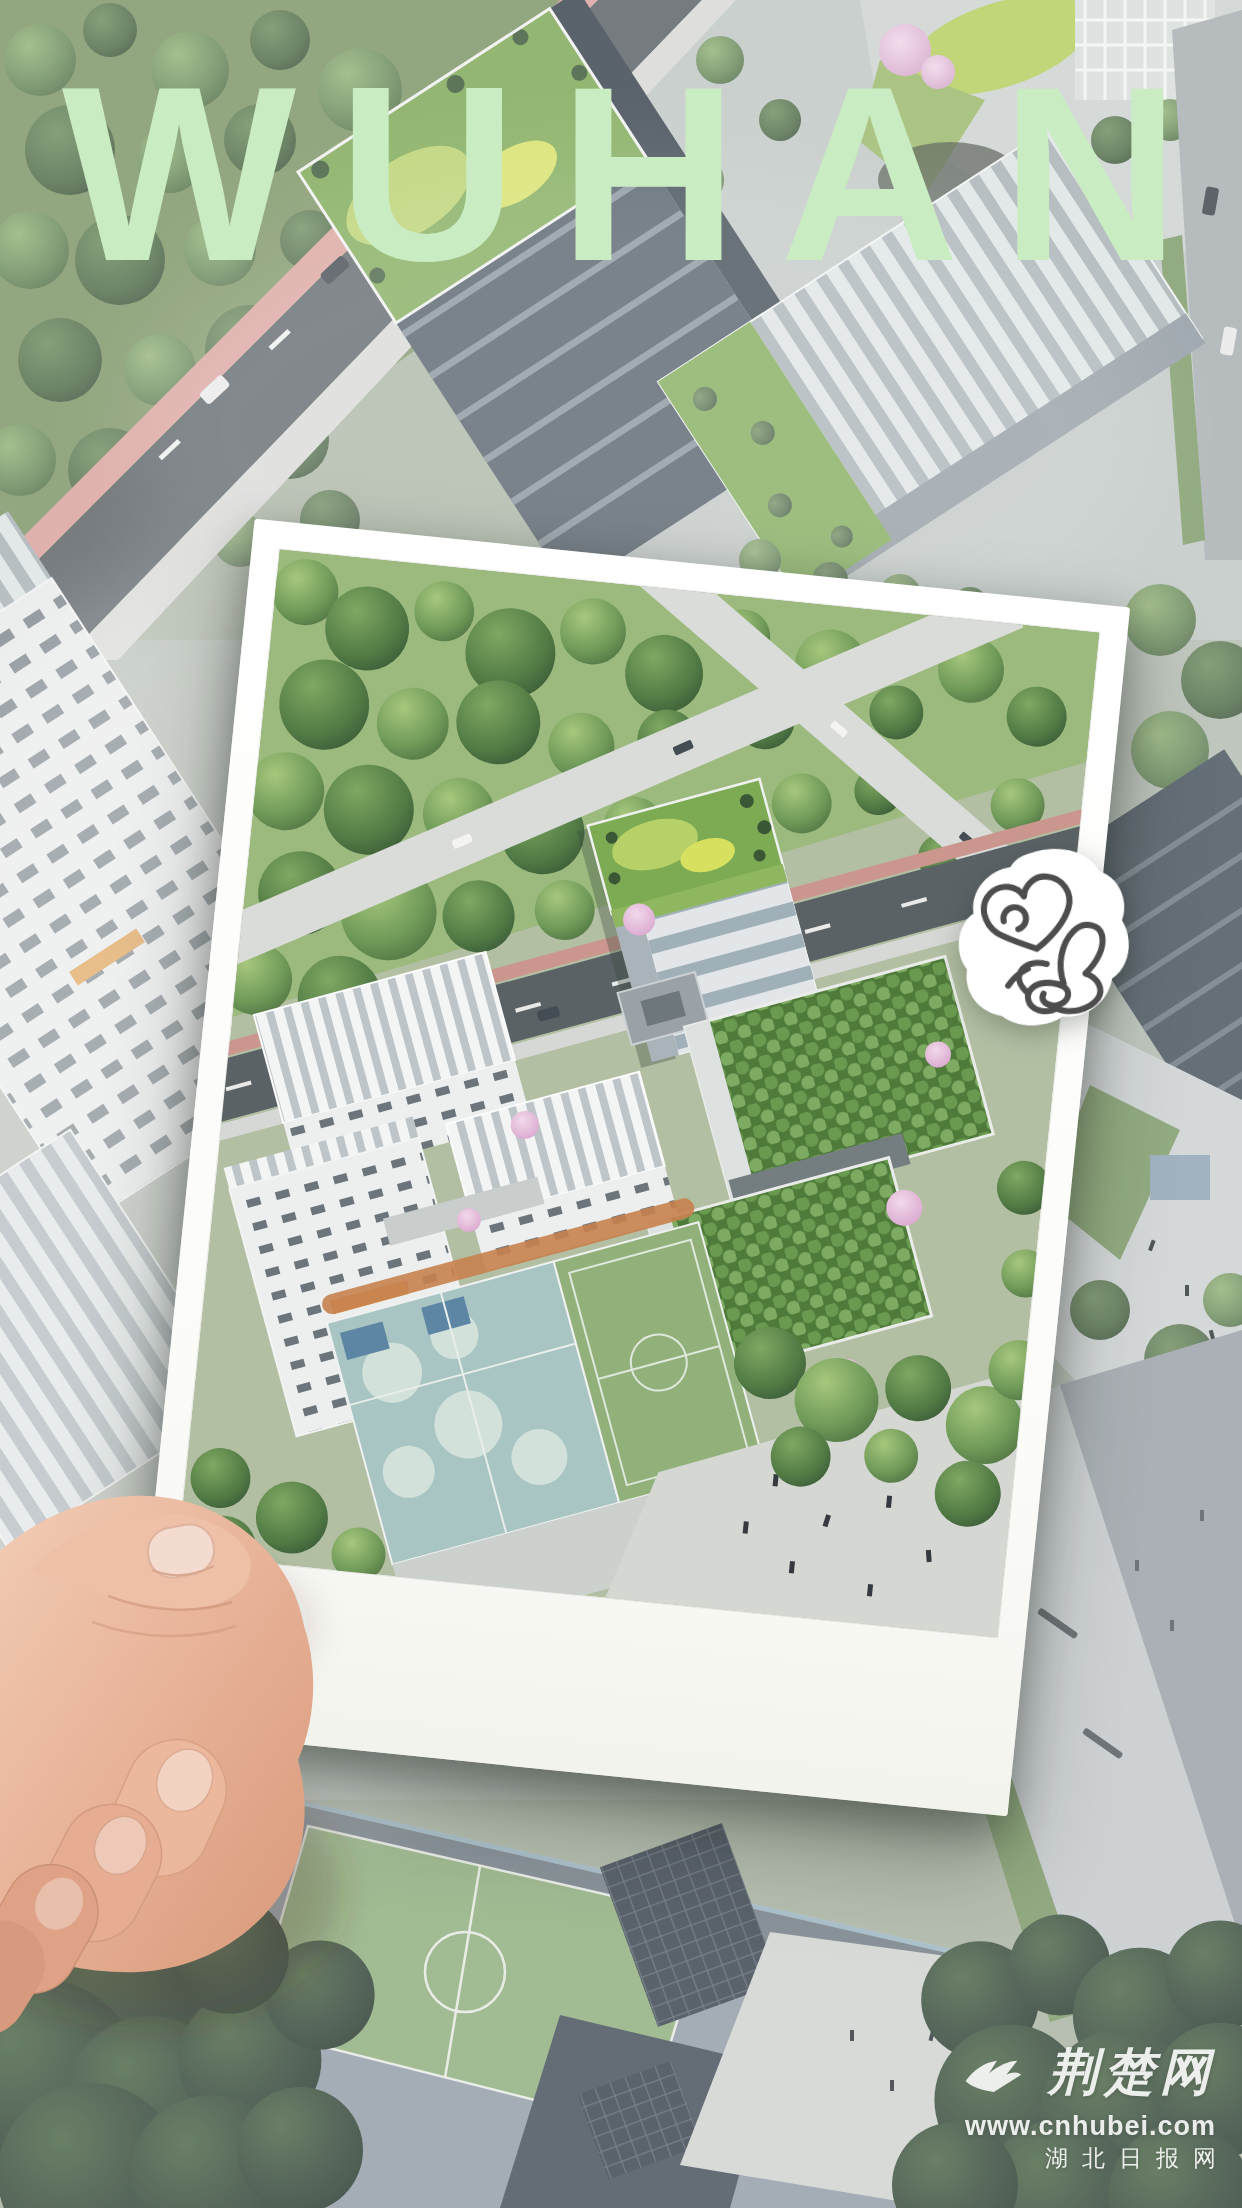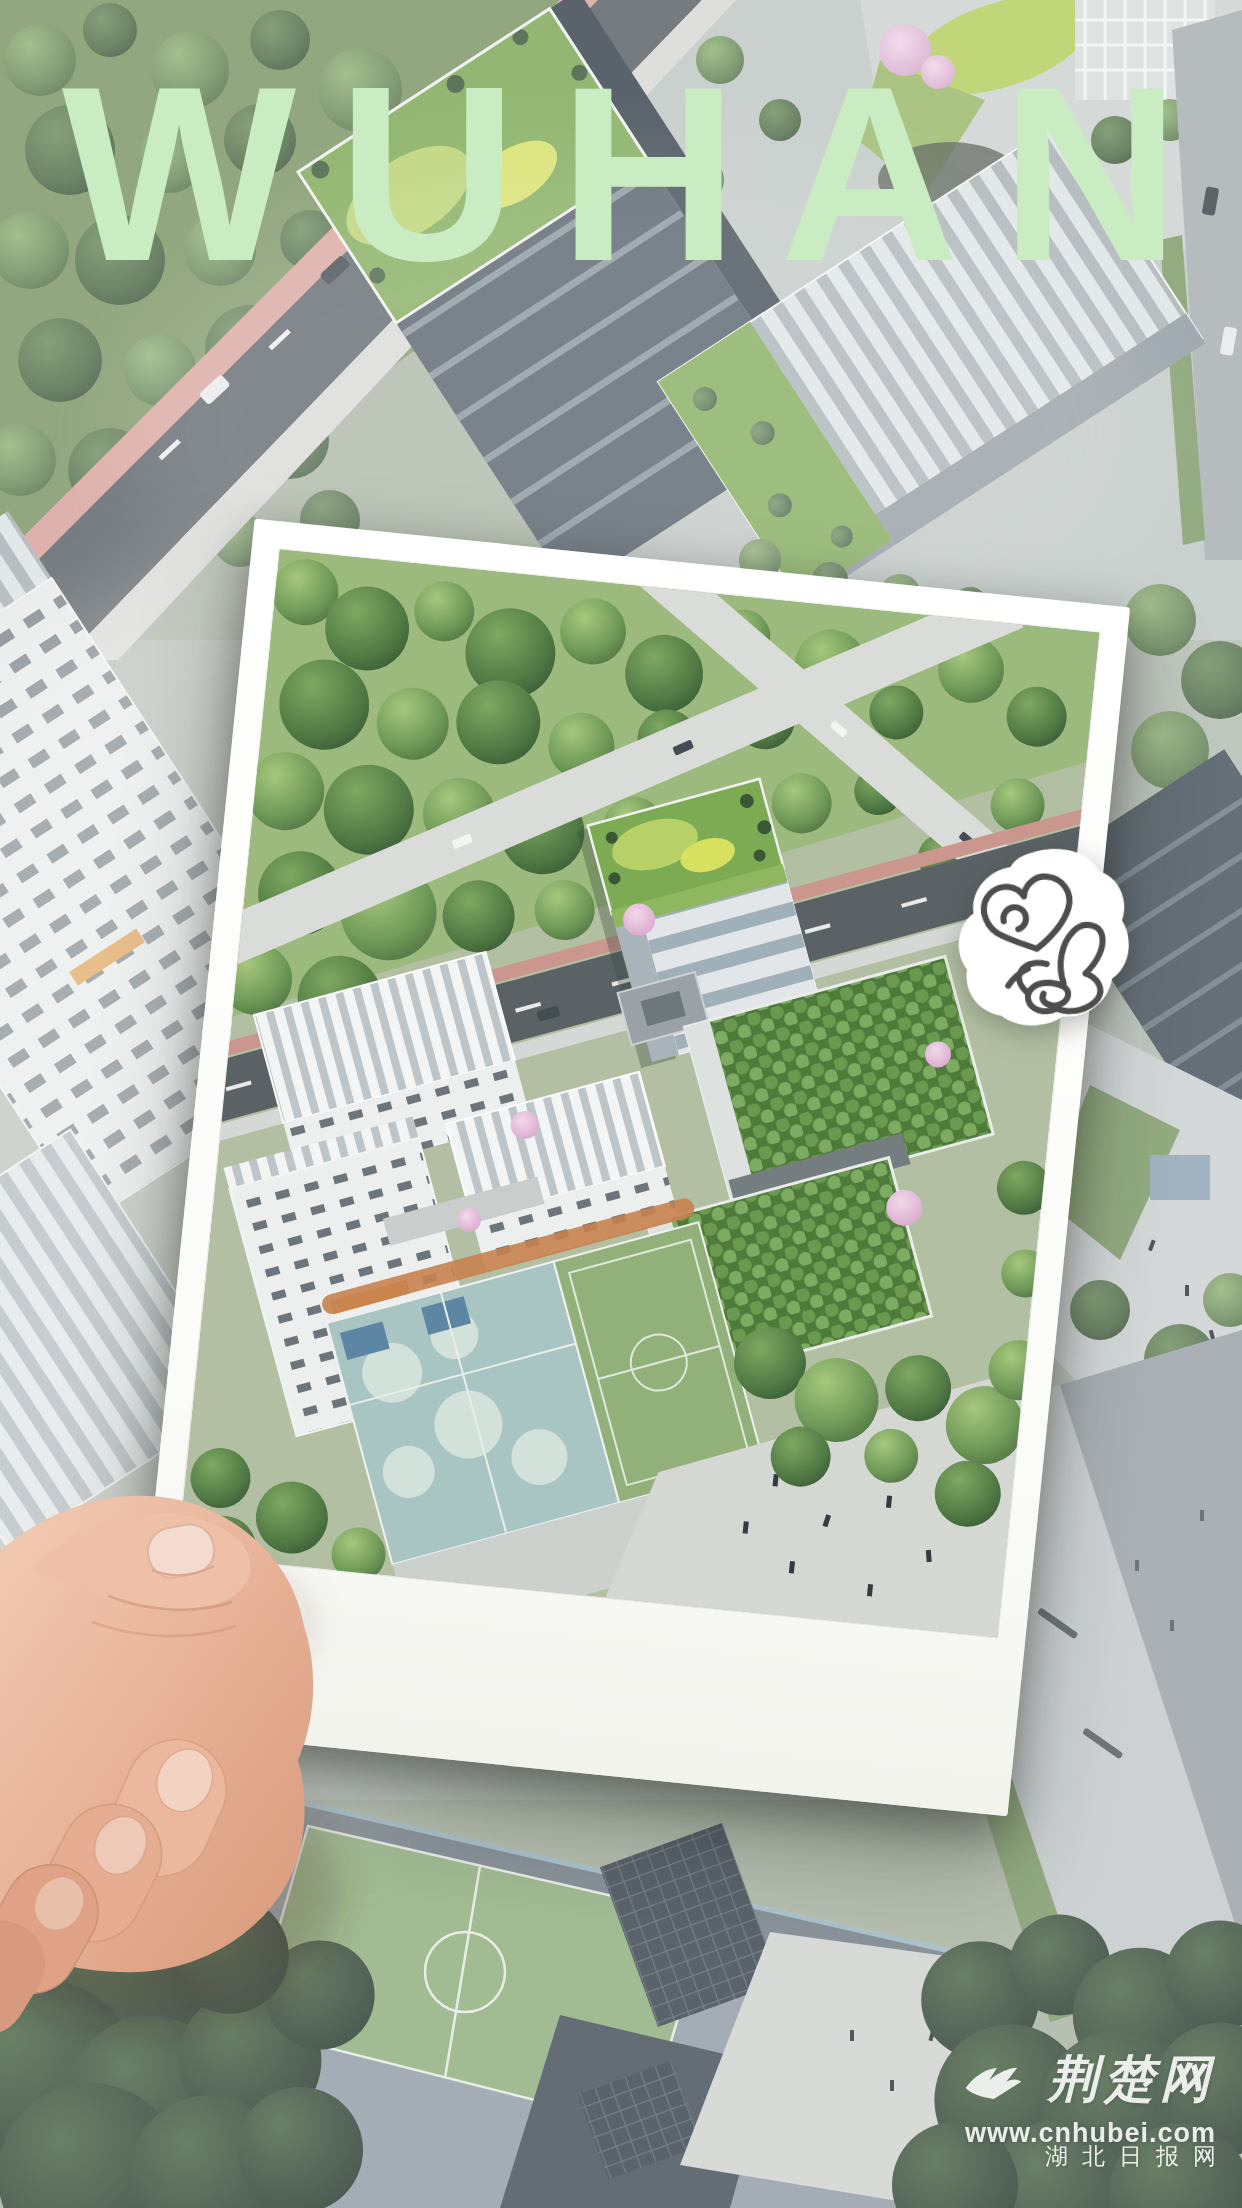--- a/index.html
+++ b/index.html
@@ -21,22 +21,22 @@
            transform:rotate(-4deg);filter:drop-shadow(0 8px 14px rgba(25,35,25,.30));}
   .sticker svg{width:100%;height:100%;}
   .hand{position:absolute;left:0;top:1420px;z-index:5;}
   .watermark{position:absolute;right:26px;bottom:38px;z-index:6;color:#fff;opacity:.88;
              display:flex;flex-direction:column;align-items:flex-end;
              text-shadow:0 1px 5px rgba(0,0,0,.22);}
   .wm-row1{display:flex;align-items:flex-end;gap:10px;}
   .wm-name{font-size:50px;font-weight:700;font-style:italic;letter-spacing:6px;line-height:1;
            font-family:"DejaVu Sans","Liberation Sans",sans-serif;margin-left:16px;}
   .wm-url{font-size:27px;font-weight:700;letter-spacing:1px;margin-top:16px;line-height:1;}
-  .wm-cn{font-size:23px;letter-spacing:14px;margin-right:-14px;line-height:1;
-         font-family:Liberation Mono, monospace;}
+  .wm-cn{font-size:23px;letter-spacing:14px;margin-right:-14px;margin-top:7px;line-height:1;
+         font-family:Liberation Serif, serif;}
 </style>
 </head>
 <body>
 
 <div class="stage">
 
   <svg class="bg" width="1242" height="2208" viewBox="0 0 1242 2208">
     <defs>
       <radialGradient id="tg1" cx="35%" cy="30%" r="80%">
         <stop offset="0%" stop-color="#93b277"></stop>

